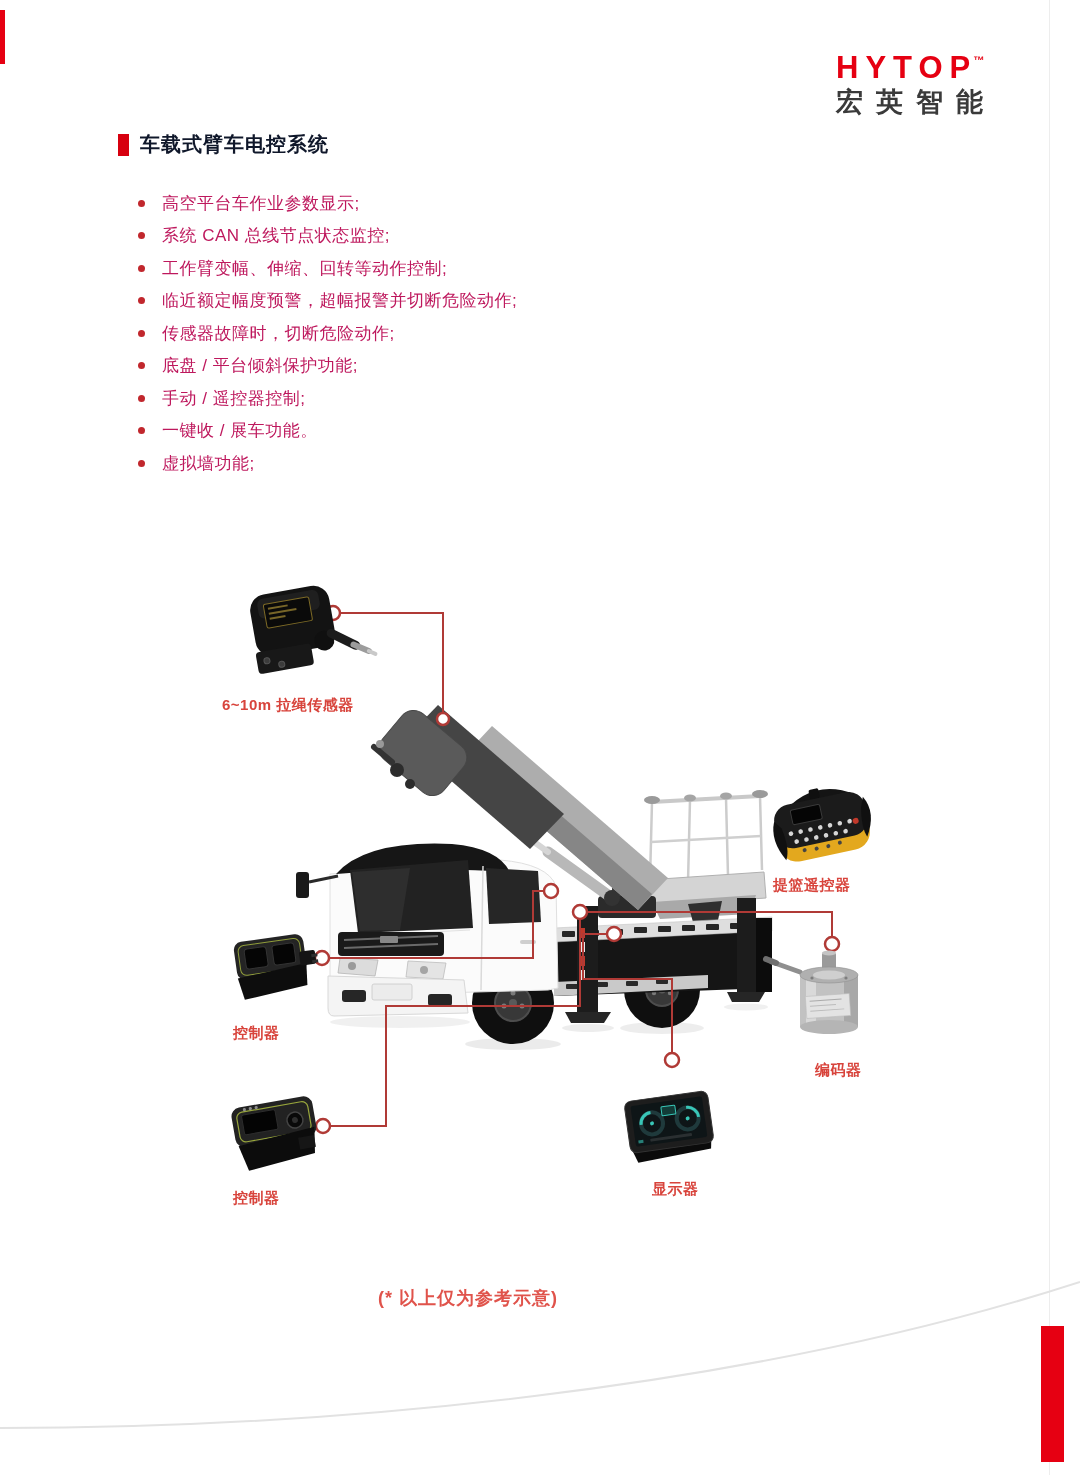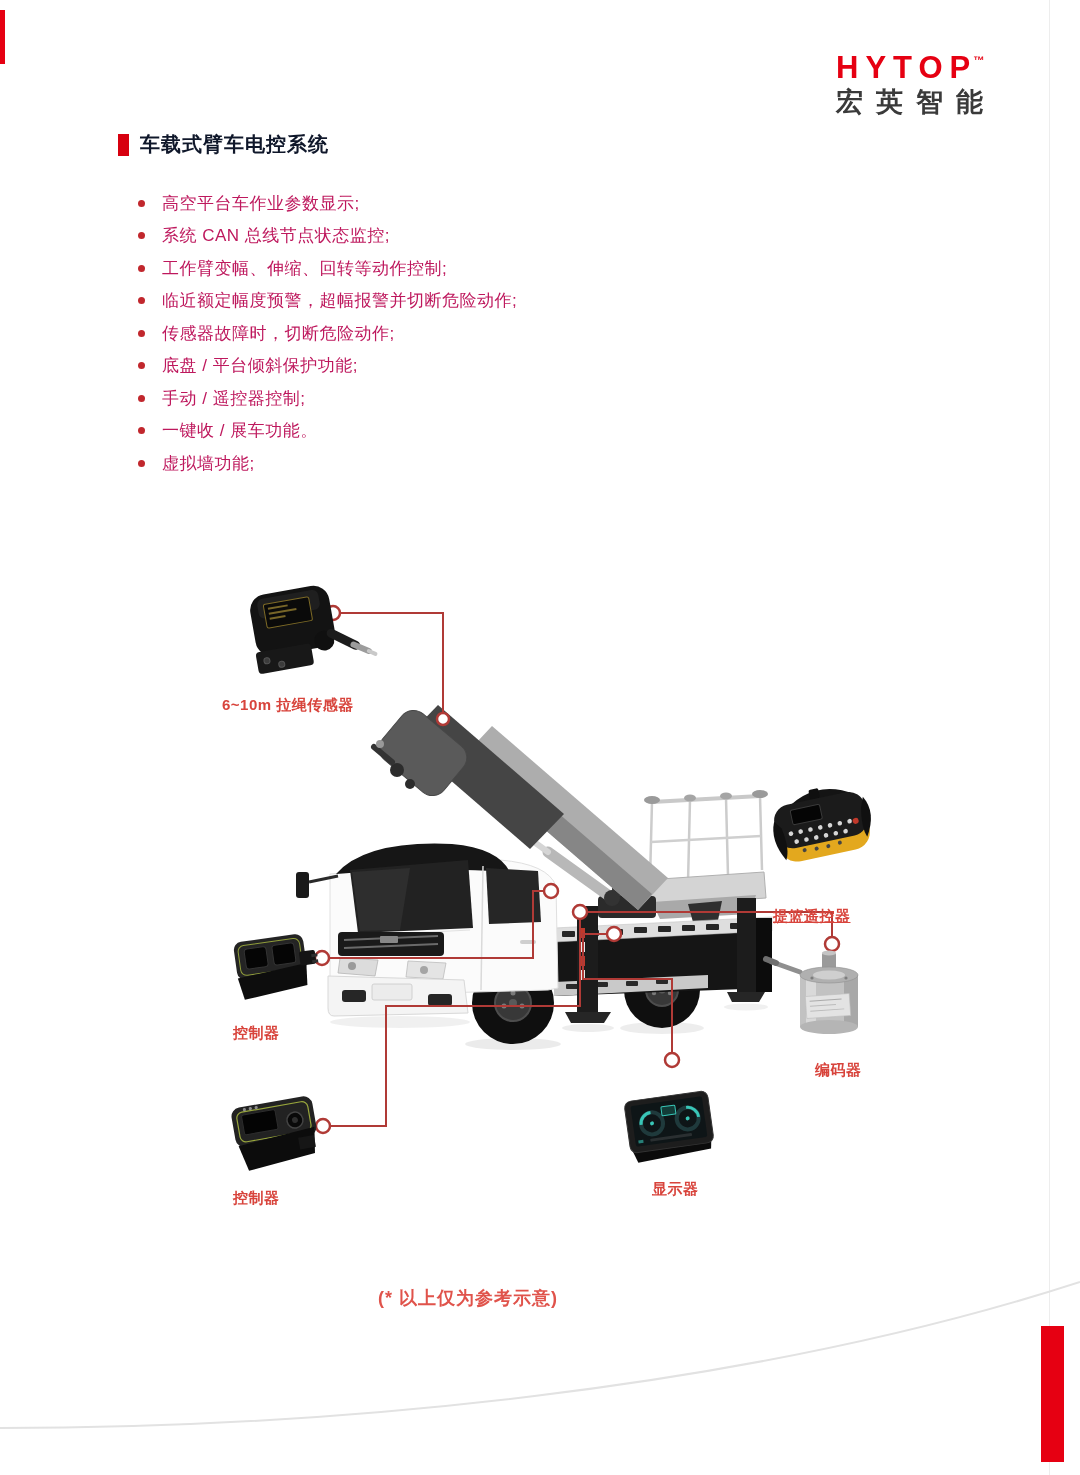--- a/index.html
+++ b/index.html
@@ -23,21 +23,21 @@
   .title-text{font-size:20px;font-weight:bold;color:#0f172a;letter-spacing:1px;}
   
   .features{position:absolute;left:138px;top:187px;list-style:none;margin:0;padding:0;}
   .feature{display:flex;align-items:center;height:32.5px;}
   .dot{width:7px;height:7px;border-radius:50%;background:#C1272D;margin-right:17px;flex:0 0 auto;}
   .ftext{font-size:17px;color:#be185d;letter-spacing:0.5px;white-space:nowrap;}
   
   .diagram-svg{position:absolute;left:0;top:0;width:1080px;height:1475px;}
   .lbl{position:absolute;color:#D8443C;font-weight:bold;font-size:15px;white-space:nowrap;letter-spacing:0.5px;}
   .lbl-rope{left:222px;top:696px;}
-  .lbl-remote{left:773px;top:907px;text-decoration:underline;}
+  .lbl-remote{left:773px;top:876px;}
   .lbl-encoder{left:800px;top:1061px;padding-left:15px;}
   .lbl-ctrl1{left:233px;top:1024px;}
   .lbl-ctrl2{left:233px;top:1189px;}
   .lbl-display{left:652px;top:1180px;}
   
   .footnote{position:absolute;left:0;top:1286px;width:936px;text-align:center;
     color:#E0534B;font-size:18px;font-weight:bold;letter-spacing:1px;}
 </style>
 </head>
 <body>

